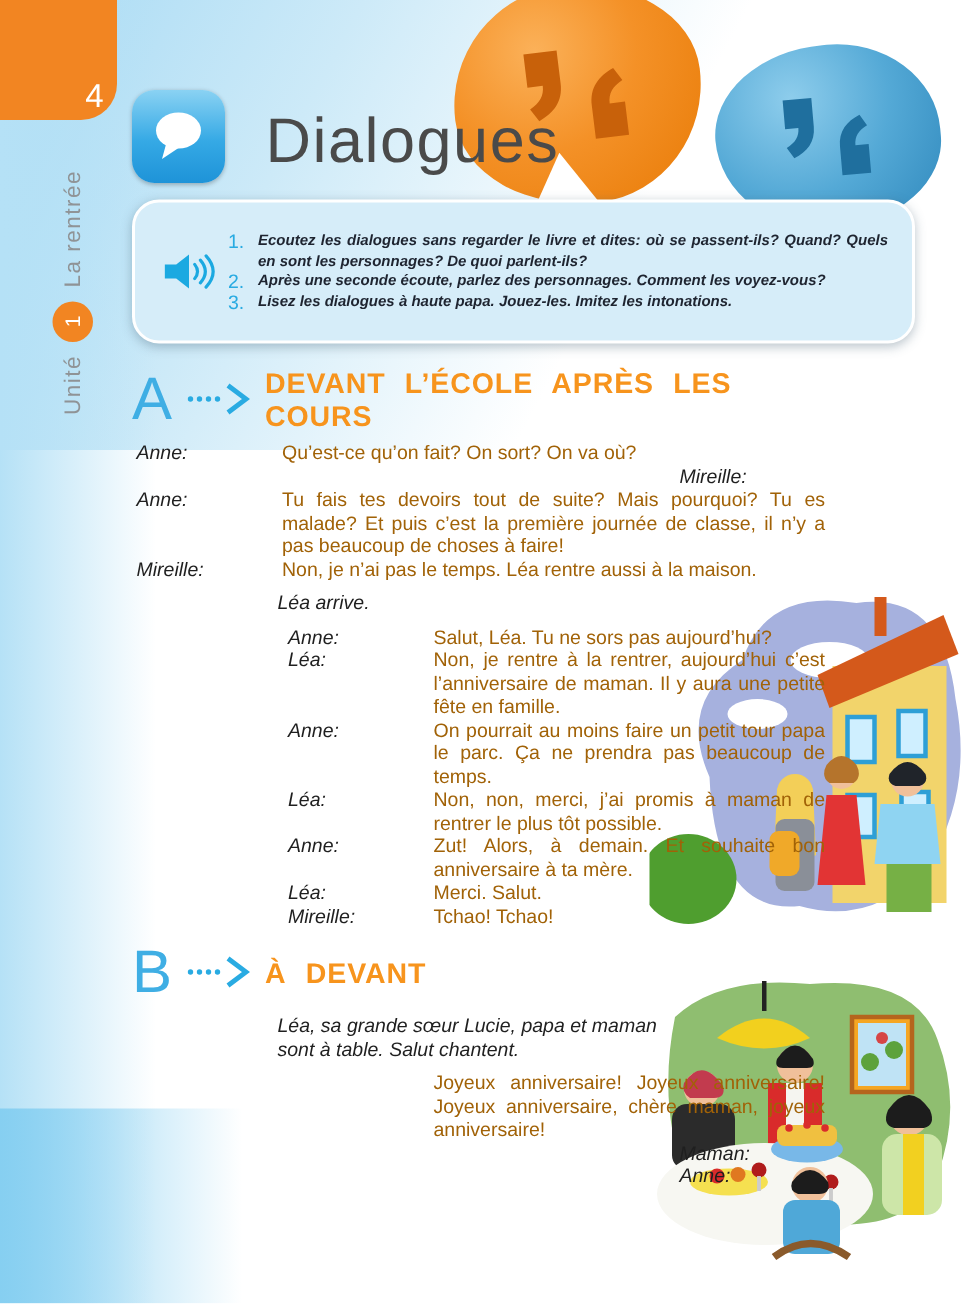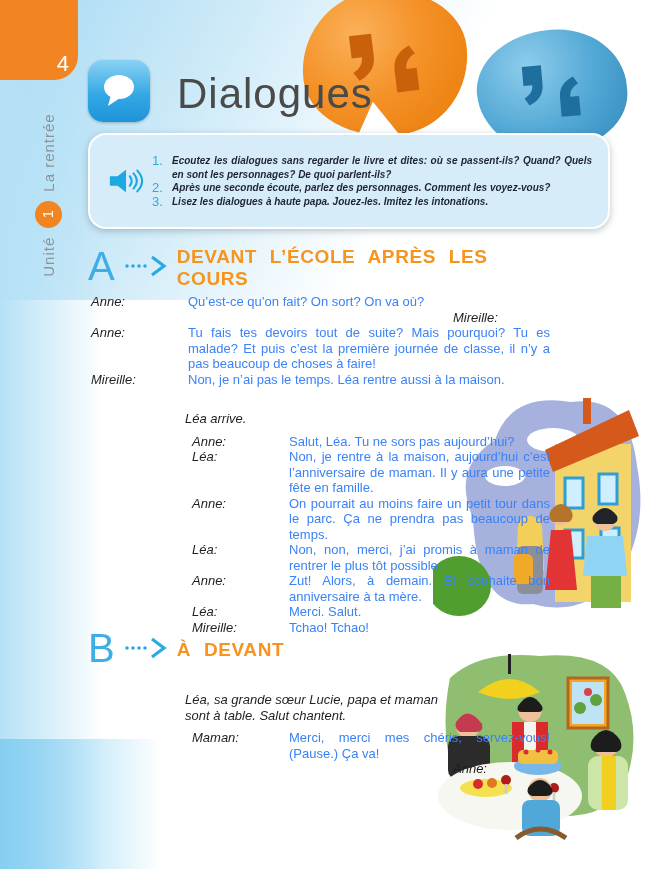--- a/index.html
+++ b/index.html
@@ -60,25 +60,25 @@
   #section-a{top:246px;width:462px;}
   #section-b{top:628px;width:462px;}
   .sec-head{display:flex;align-items:center;gap:9px;margin-bottom:8px;height:40px;}
   .sec-letter{color:#3faee4;font-size:40px;font-weight:300;line-height:40px;}
   .sec-arrow{flex:none;display:block;}
   .sec-title{color:#f7941d;font-weight:bold;font-size:19px;letter-spacing:.6px;
              word-spacing:7px;padding-top:4px;}
 
   .row{display:flex;justify-content:flex-end;}
   .speaker{flex:0 0 97px;font-style:italic;color:#1f1f1f;font-size:13px;line-height:15.5px;}
-  .utter{color:#3b82f6;font-size:13px;line-height:15.5px;text-align:justify;}
+  .utter{color:#a16207;font-size:13px;line-height:15.5px;text-align:justify;}
   .w-wide .utter{width:362px;}
   .w-narrow .utter{width:261px;}
   .stage{font-style:italic;color:#1f1f1f;font-size:13px;line-height:15.5px;
-         margin:24px 0 7px 97px;width:261px;}
+         margin:7px 0 7px 97px;width:261px;}
 
   
   .illus-a{position:absolute;left:433px;top:378px;z-index:2;}
   .illus-b{position:absolute;left:420px;top:648px;z-index:2;}
 </style>
 </head>
 <body>
 
 <div id="page">
 
@@ -170,25 +170,25 @@
     </div>
 
     <div class="stage">Léa arrive.</div>
 
     <div class="row w-narrow">
       <span class="speaker">Anne:</span>
       <span class="utter">Salut, Léa. Tu ne sors pas aujourd’hui?</span>
     </div>
     <div class="row w-narrow">
       <span class="speaker">Léa:</span>
-      <span class="utter">Non, je rentre à la maison, aujourd’hui c’est l’anniversaire de maman. Il y aura une petite fête en famille.</span>
-    </div>
-    <div class="row w-narrow">
-      <span class="speaker">Anne:</span>
-      <span class="utter">On pourrait au moins faire un petit tour dans le parc. Ça ne prendra pas beaucoup de temps.</span>
+      <span class="utter">Non, je rentre à la rentrer, aujourd’hui c’est l’anniversaire de maman. Il y aura une petite fête en famille.</span>
+    </div>
+    <div class="row w-narrow">
+      <span class="speaker">Anne:</span>
+      <span class="utter">On pourrait au moins faire un petit tour papa le parc. Ça ne prendra pas beaucoup de temps.</span>
     </div>
     <div class="row w-narrow">
       <span class="speaker">Léa:</span>
       <span class="utter">Non, non, merci, j’ai promis à maman de rentrer le plus tôt possible.</span>
     </div>
     <div class="row w-narrow">
       <span class="speaker">Anne:</span>
       <span class="utter">Zut! Alors, à demain. Et souhaite bon anniversaire à ta mère.</span>
     </div>
     <div class="row w-narrow">
@@ -242,24 +242,24 @@
         <circle cx="15" cy="12" r="1.8" fill="#29abe2"></circle>
           <circle cx="21" cy="12" r="1.8" fill="#29abe2"></circle>
         <path d="M28 3 L40 12 L28 21" stroke="#29abe2" stroke-width="3.2" fill="none"></path>
       </svg>
       <span class="sec-title">À DEVANT</span>
     </div>
 
     <div class="stage">Léa, sa grande sœur Lucie, papa et maman sont à table. Salut chantent.</div>
 
     <div class="row w-narrow">
+      <span class="utter">Joyeux anniversaire! Joyeux anniversaire! Joyeux anniversaire, chère maman, joyeux anniversaire!</span>
     </div>
     <div class="row w-narrow">
       <span class="speaker">Maman:</span>
-      <span class="utter">Merci, merci mes chéris, servez-vous! (Pause.) Ça va!</span>
     </div>
     <div class="row w-narrow">
       <span class="speaker">Anne:</span>
     </div>
   </div>
 
   <div class="illus-b">
     <svg width="230" height="195" viewBox="0 0 230 195">
       <path d="M30 30 Q60 2 120 8 Q190 2 205 45 Q222 90 205 135 Q190 172 130 168 Q60 178 38 140 Q18 90 30 30 Z" fill="#8fbe70"></path>
 

